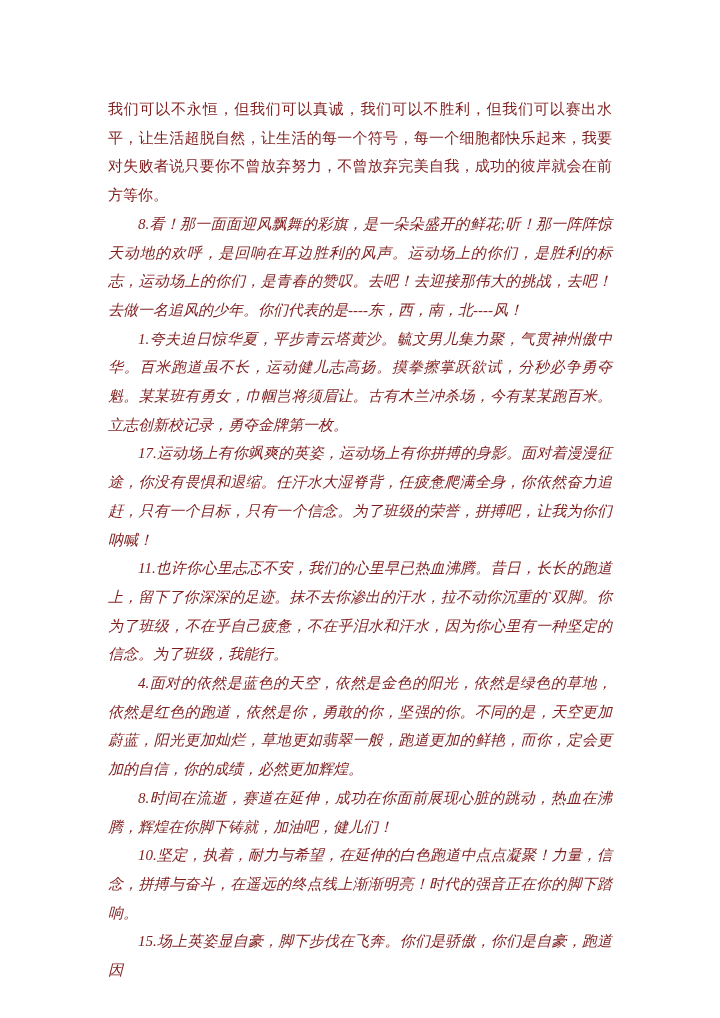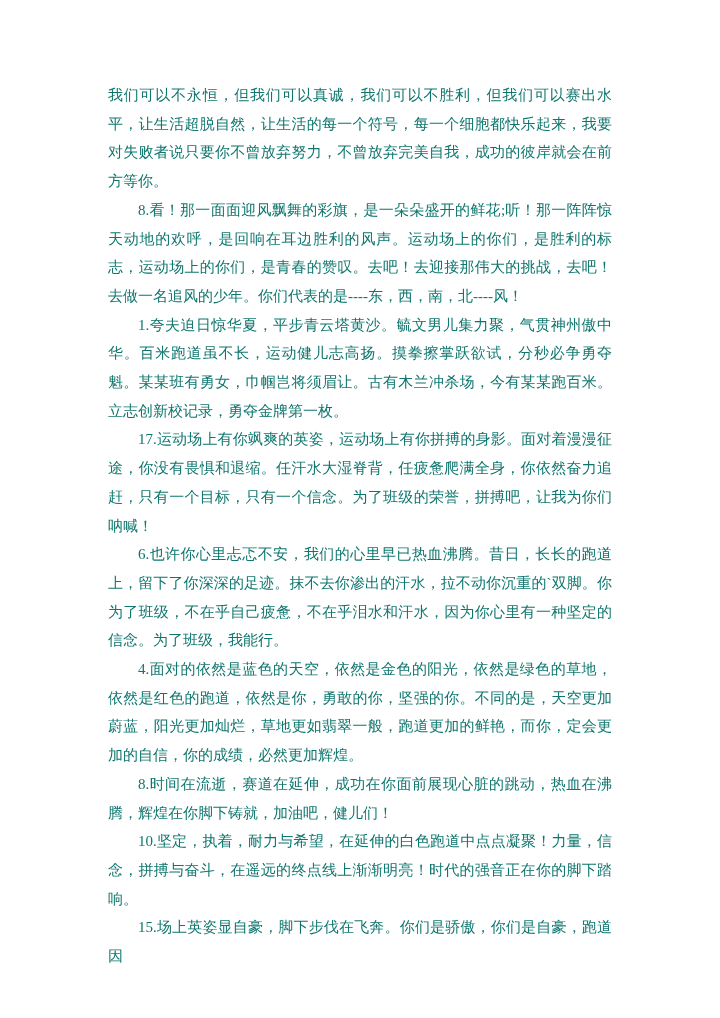--- a/index.html
+++ b/index.html
@@ -9,44 +9,45 @@
   }
   body {
     width: 720px;
     height: 1018px;
     position: relative;
     overflow: hidden;
     font-family: "Liberation Serif", "DejaVu Serif", serif;
   }
   .page {
     position: absolute;
-    top: 81px;
+    top: 95px;
     left: 108px;
     width: 504px;
-    color: #0f766e;
+    color: #7f1d1d;
     font-size: 15px;
     line-height: 28.7px;
   }
   .page p {
     margin: 0;
     padding: 0;
     text-align: justify;
     text-justify: inter-ideograph;
     word-break: break-all;
   }
   .page p.indent {
     text-indent: 2em;
+    font-style: italic;
   }
 </style>
 </head>
 <body>
 
 <div class="page">
   <p>我们可以不永恒，但我们可以真诚，我们可以不胜利，但我们可以赛出水平，让生活超脱自然，让生活的每一个符号，每一个细胞都快乐起来，我要对失败者说只要你不曾放弃努力，不曾放弃完美自我，成功的彼岸就会在前方等你。</p>
   <p class="indent">8.看！那一面面迎风飘舞的彩旗，是一朵朵盛开的鲜花;听！那一阵阵惊天动地的欢呼，是回响在耳边胜利的风声。运动场上的你们，是胜利的标志，运动场上的你们，是青春的赞叹。去吧！去迎接那伟大的挑战，去吧！去做一名追风的少年。你们代表的是----东，西，南，北----风！</p>
   <p class="indent">1.夸夫迫日惊华夏，平步青云塔黄沙。毓文男儿集力聚，气贯神州傲中华。百米跑道虽不长，运动健儿志高扬。摸拳擦掌跃欲试，分秒必争勇夺魁。某某班有勇女，巾帼岂将须眉让。古有木兰冲杀场，今有某某跑百米。立志创新校记录，勇夺金牌第一枚。</p>
   <p class="indent">17.运动场上有你飒爽的英姿，运动场上有你拼搏的身影。面对着漫漫征途，你没有畏惧和退缩。任汗水大湿脊背，任疲惫爬满全身，你依然奋力追赶，只有一个目标，只有一个信念。为了班级的荣誉，拼搏吧，让我为你们呐喊！</p>
-  <p class="indent">6.也许你心里忐忑不安，我们的心里早已热血沸腾。昔日，长长的跑道上，留下了你深深的足迹。抹不去你渗出的汗水，拉不动你沉重的`双脚。你为了班级，不在乎自己疲惫，不在乎泪水和汗水，因为你心里有一种坚定的信念。为了班级，我能行。</p>
+  <p class="indent">11.也许你心里忐忑不安，我们的心里早已热血沸腾。昔日，长长的跑道上，留下了你深深的足迹。抹不去你渗出的汗水，拉不动你沉重的`双脚。你为了班级，不在乎自己疲惫，不在乎泪水和汗水，因为你心里有一种坚定的信念。为了班级，我能行。</p>
   <p class="indent">4.面对的依然是蓝色的天空，依然是金色的阳光，依然是绿色的草地，依然是红色的跑道，依然是你，勇敢的你，坚强的你。不同的是，天空更加蔚蓝，阳光更加灿烂，草地更如翡翠一般，跑道更加的鲜艳，而你，定会更加的自信，你的成绩，必然更加辉煌。</p>
   <p class="indent">8.时间在流逝，赛道在延伸，成功在你面前展现心脏的跳动，热血在沸腾，辉煌在你脚下铸就，加油吧，健儿们！</p>
   <p class="indent">10.坚定，执着，耐力与希望，在延伸的白色跑道中点点凝聚！力量，信念，拼搏与奋斗，在遥远的终点线上渐渐明亮！时代的强音正在你的脚下踏响。</p>
   <p class="indent">15.场上英姿显自豪，脚下步伐在飞奔。你们是骄傲，你们是自豪，跑道因</p>
 </div>
 
 </body></html>

